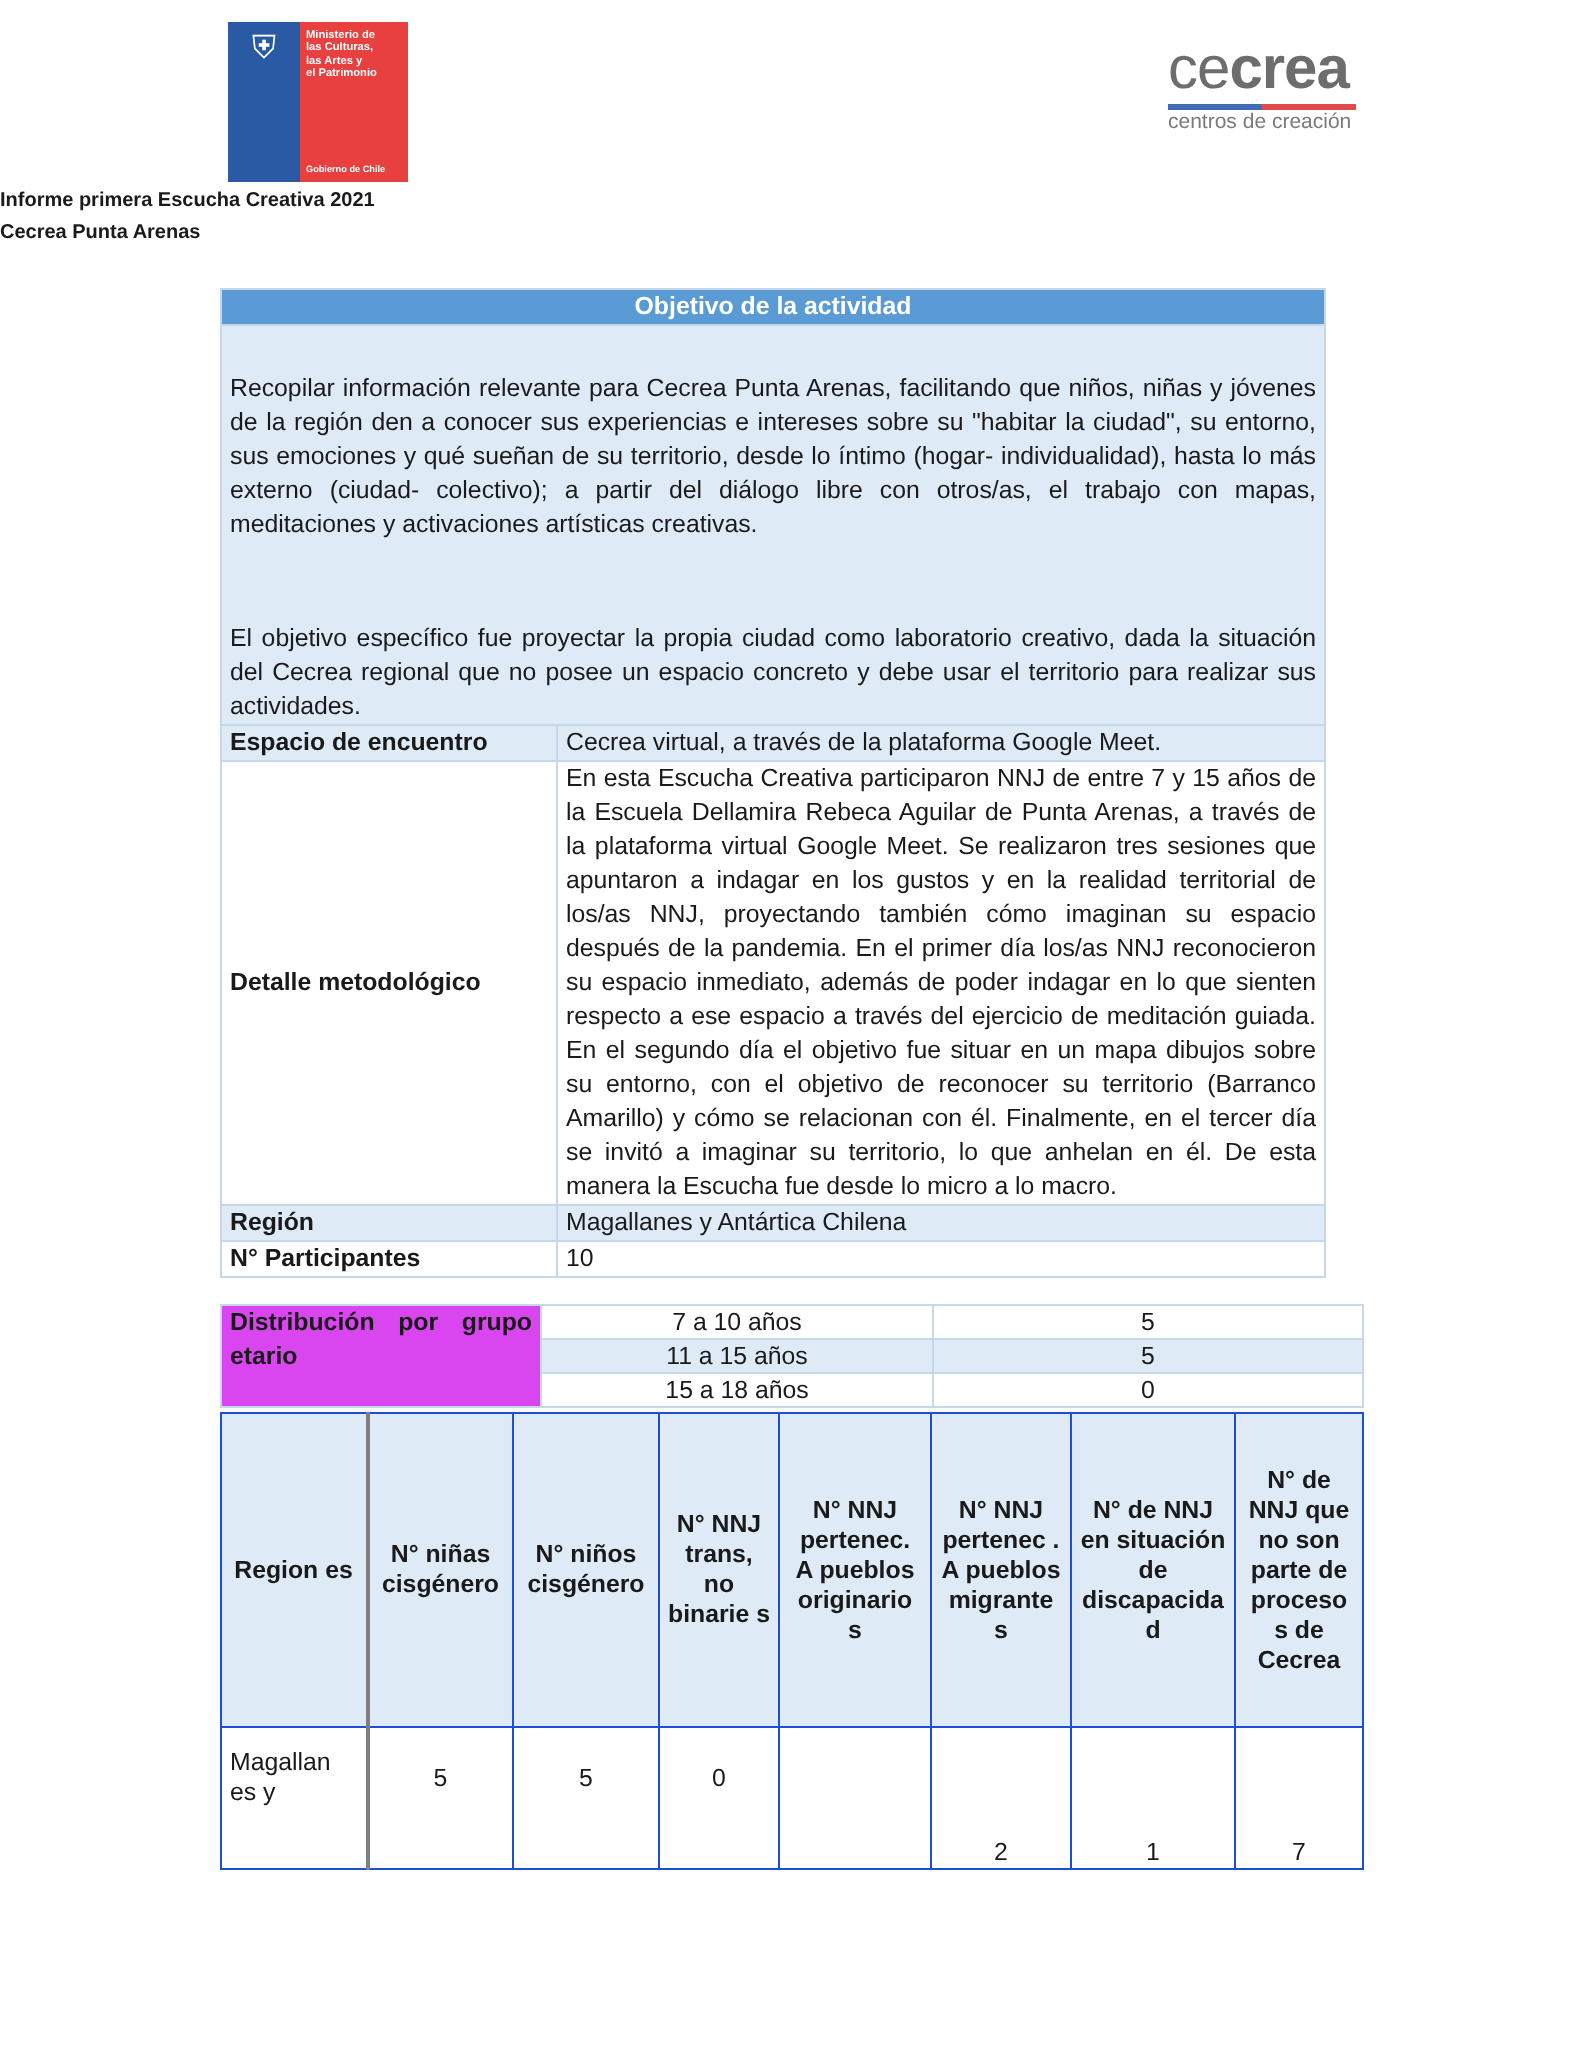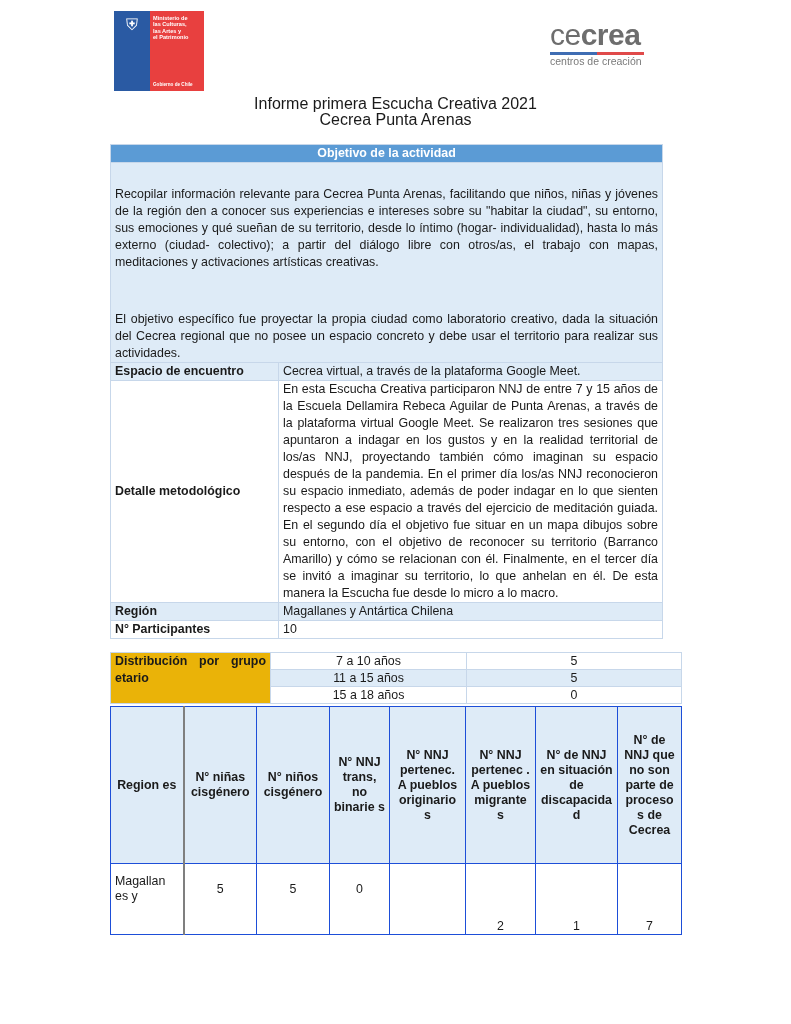--- a/index.html
+++ b/index.html
@@ -6,29 +6,29 @@
   body { width:791px; height:1024px; position:relative; overflow:hidden;
          font-family:"Liberation Sans", sans-serif; color:#1a1a1a; }
 
   .gov-logo { position:absolute; left:114px; top:11px; width:90px; height:80px; display:flex; }
   .gov-logo .blue { width:36px; height:80px; background:#2a5aa3; position:relative; }
   .gov-logo .blue .crest { position:absolute; left:4px; top:3px; width:28px; height:22px; color:#fff; font-size:16px; text-align:center; line-height:22px; }
   .gov-logo .red { width:54px; height:80px; background:#e8403f; position:relative; }
   .gov-logo .red .ministry { position:absolute; left:3px; top:4px; font-size:5.6px; line-height:6.4px; color:#fff; font-weight:bold; white-space:pre-line; }
   .gov-logo .red .gov { position:absolute; left:3px; bottom:4px; font-size:4.6px; color:#fff; font-weight:bold; }
 
-  .cecrea-logo { position:absolute; left:550px; top:20px; width:94px; }
+  .cecrea-logo { position:absolute; left:584px; top:20px; width:94px; }
   .cecrea-logo .word { font-size:30px; line-height:30px; color:#6d6d6d; letter-spacing:-0.5px; }
   .cecrea-logo .word b { font-weight:bold; color:#6d6d6d; }
   .cecrea-logo .bar { height:3px; margin-top:2px; display:flex; }
   .cecrea-logo .bar span:first-child { flex:1; background:#3f6db3; }
   .cecrea-logo .bar span:last-child { flex:1; background:#e04a4a; }
   .cecrea-logo .sub { font-size:10.5px; color:#7a7a7a; margin-top:0; }
 
-  .title { position:absolute; left:0; width:791px; text-align:center; font-weight:normal; font-size:16px; }
+  .title { position:absolute; left:0; width:791px; font-weight:bold; font-size:10px; }
   .title.t1 { top:95px; }
   .title.t2 { top:111px; }
 
   table { border-collapse:collapse; table-layout:fixed; }
   td { font-size:12.4px; line-height:17px; vertical-align:top; padding:0 4px; }
 
   .main { position:absolute; left:110px; top:144px; width:553px; }
   .main td { border:1px solid #c7d7ea; }
   .hdr { background:#5b9bd5; color:#fff; font-weight:bold; text-align:center; height:17px; }
   .obj { background:#deebf7; text-align:justify; height:170px; }
@@ -111,21 +111,21 @@
   </table>
 
 <table class="dist">
   <colgroup>
       <col style="width:160px">
       <col style="width:196px">
       <col>
     </colgroup>
   <tbody>
       <tr class="row-w">
-    <td rowspan="3" class="lbl just" style="background:#eab308; line-height:17px">Distribución por grupo etario</td>
+    <td rowspan="3" class="lbl just" style="background:#d946ef; line-height:17px">Distribución por grupo etario</td>
     <td class="center">7 a 10 años</td>
     <td class="center">5</td>
   </tr>
   <tr class="row-b">
     <td class="center">11 a 15 años</td>
     <td class="center">5</td>
   </tr>
   <tr class="row-w">
     <td class="center">15 a 18 años</td>
     <td class="center">0</td>

